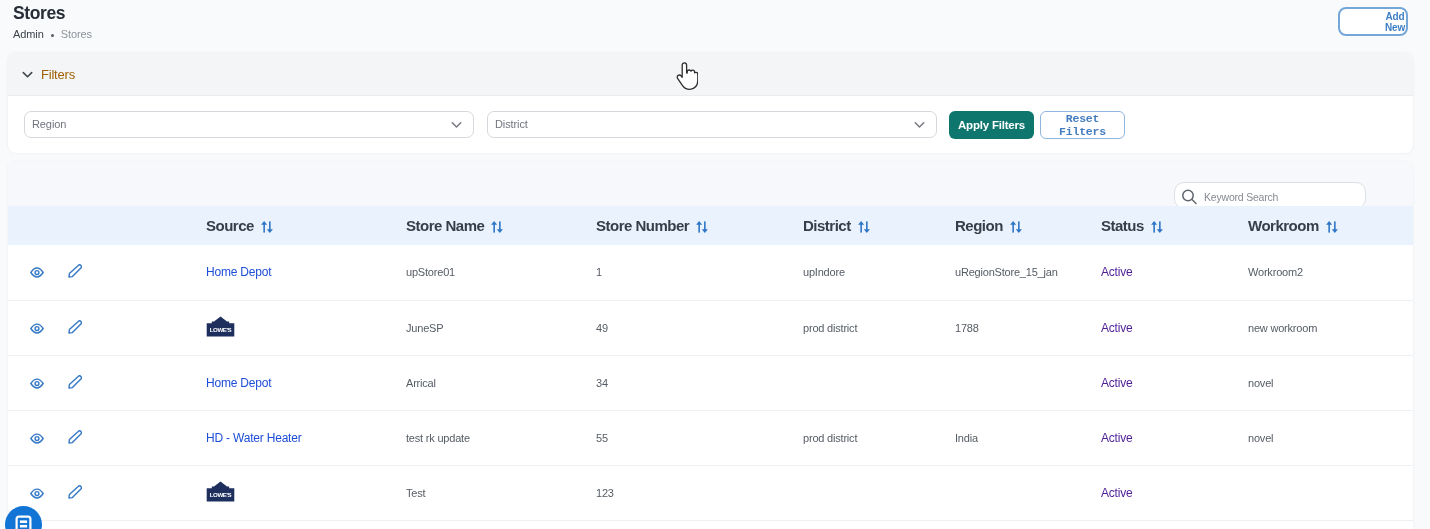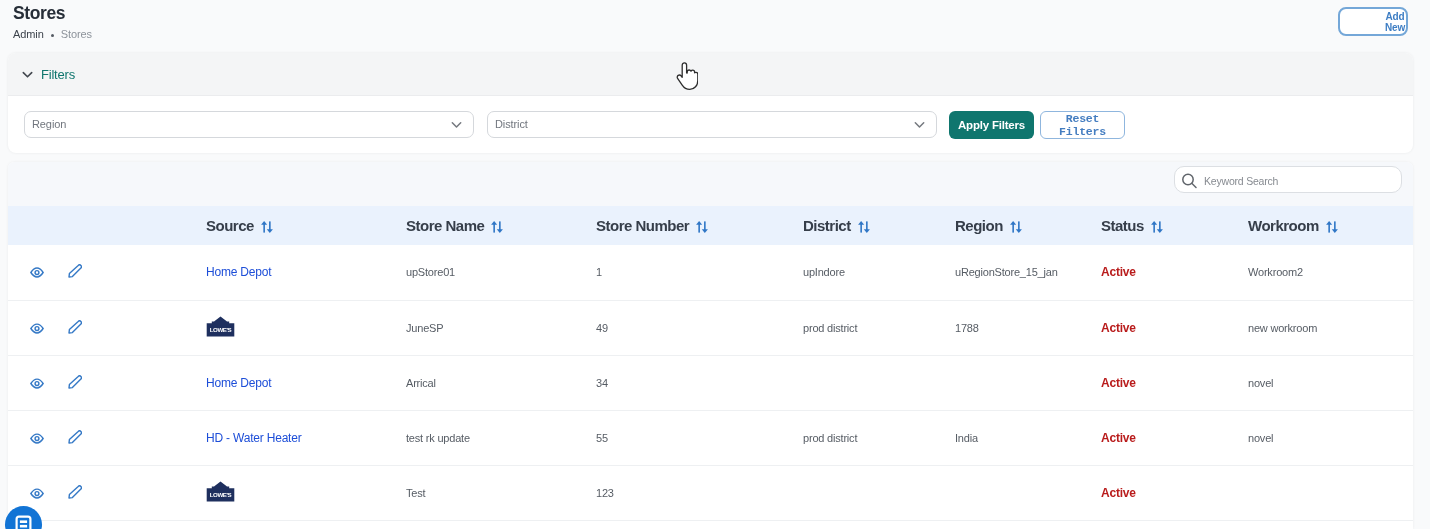--- a/index.html
+++ b/index.html
@@ -10,54 +10,54 @@
 .title { position:absolute; left:13px; top:3px; font-size:17.5px; font-weight:bold; color:#272e38; letter-spacing:-0.4px; }
 .crumbs { position:absolute; left:13px; top:28px; font-size:11px; letter-spacing:-0.1px; color:#3d434c; }
 .crumbs .dot { display:inline-block; width:3px; height:3px; border-radius:50%; background:#555b63; margin:1px 7px; vertical-align:middle; }
 .crumbs .muted { color:#8d939b; }
 .addnew { position:absolute; left:1338px; top:7px; width:70px; height:29px; background:#fff; border:2px solid #74a7d8; border-radius:8px; color:#3e7ec4; font-size:10px; letter-spacing:-0.2px; font-weight:bold; font-family:inherit;padding-left:44px; }
 
 
 .filtercard { position:absolute; left:8px; top:53px; width:1405px; height:100px; background:#fff; border-radius:8px; box-shadow:0 0 3px rgba(0,0,0,0.07); }
 .fhead { position:absolute; left:0; top:0; width:100%; height:43px; background:#f4f5f6; border-radius:8px 8px 0 0; border-bottom:1px solid #ebecee; }
 .fhead svg { position:absolute; left:14px; top:17px; }
-.fhead .ftxt { position:absolute; left:33px; top:14px; font-size:13px; letter-spacing:-0.2px; color:#0f766e; }
+.fhead .ftxt { position:absolute; left:33px; top:14px; font-size:13px; letter-spacing:-0.2px; color:#a16207; }
 .selectbox { position:absolute; height:27px; background:#fff; border:1px solid #d5d8dc; border-radius:7px; font-size:11px; letter-spacing:-0.1px; color:#71767e; line-height:25px; padding-left:7px; }
 .selectbox svg { position:absolute; top:8px; }
 .sel1 { left:16px; top:58px; width:450px; }
 .sel1 svg { left:426px; }
 .sel2 { left:479px; top:58px; width:450px; }
 .sel2 svg { left:426px; }
 .btn-apply { position:absolute; left:941px; top:58px; width:85px; height:28px; background:#0f766e; color:#fff; border:none; border-radius:6px; font-size:11.5px; letter-spacing:-0.2px; font-weight:bold; font-family:inherit; }
 .btn-reset { position:absolute; left:1032px; top:58px; width:85px; height:28px; background:#fff; color:#447dc0; border:1.5px solid #8fb6de; border-radius:6px; font-size:11.5px; letter-spacing:-0.2px; font-weight:bold; font-family:Liberation Mono, monospace; }
 
 
 .tablecard { position:absolute; left:8px; top:162px; width:1405px; height:367px; background:#fff; box-shadow:0 0 3px rgba(0,0,0,0.06); border-radius:6px 6px 0 0; }
 .searchband { position:absolute; left:0; top:0; width:100%; height:44px; background:#f6f8fb; border-radius:6px 6px 0 0; }
-.search { position:absolute; left:1166px; top:4px; width:228px; height:27px; background:#fff; border:1px solid #dcdfe3; border-radius:10px; }
+.search { position:absolute; left:1166px; top:20px; width:192px; height:27px; background:#fff; border:1px solid #dcdfe3; border-radius:10px; }
 .search svg { position:absolute; left:6px; top:5px; }
 .search .ph { position:absolute; left:29px; top:8px; font-size:10.5px; letter-spacing:-0.2px; color:#878b91; }
 
 table.grid { position:absolute; left:0; top:44px; width:1405px; border-collapse:collapse; table-layout:fixed; }
 table.grid col.c0 { width:198px; }
 table.grid col.c1 { width:200px; }
 table.grid col.c2 { width:190px; }
 table.grid col.c3 { width:207px; }
 table.grid col.c4 { width:152px; }
 table.grid col.c5 { width:146px; }
 table.grid col.c6 { width:147px; }
 table.grid col.c7 { width:165px; }
 table.grid th { height:39px; background:#eaf2fd; text-align:left; font-size:15px; letter-spacing:-0.5px; font-weight:bold; color:#363e4a; padding:0; vertical-align:middle; white-space:nowrap; }
 table.grid th svg { vertical-align:-2.5px; margin-left:7px; }
 table.grid td { height:55px; padding:0; border-bottom:1px solid #eef0f2; font-size:11px; letter-spacing:-0.2px; color:#565c64; vertical-align:middle; white-space:nowrap; }
 table.grid td.src { font-size:12px; letter-spacing:-0.2px; color:#1d4ed8; }
 td .icn { display:inline-block; }
 .eye { margin-left:22px; }
 .pen { margin-left:24px; }
-table.grid td.active { color:#b91c1c; font-size:12px;font-weight:bold; }
+table.grid td.active { color:#4c1d95; font-size:12px; }
 
 
 .hand { position:absolute; left:675px; top:62px; }
 
 .fab { position:absolute; left:5px; top:506px; width:37px; height:37px; border-radius:50%; background:#1274d5; }
 .fab svg { position:absolute; left:9px; top:9px; }
 </style>
 </head>
 <body>
 <div class="page">

